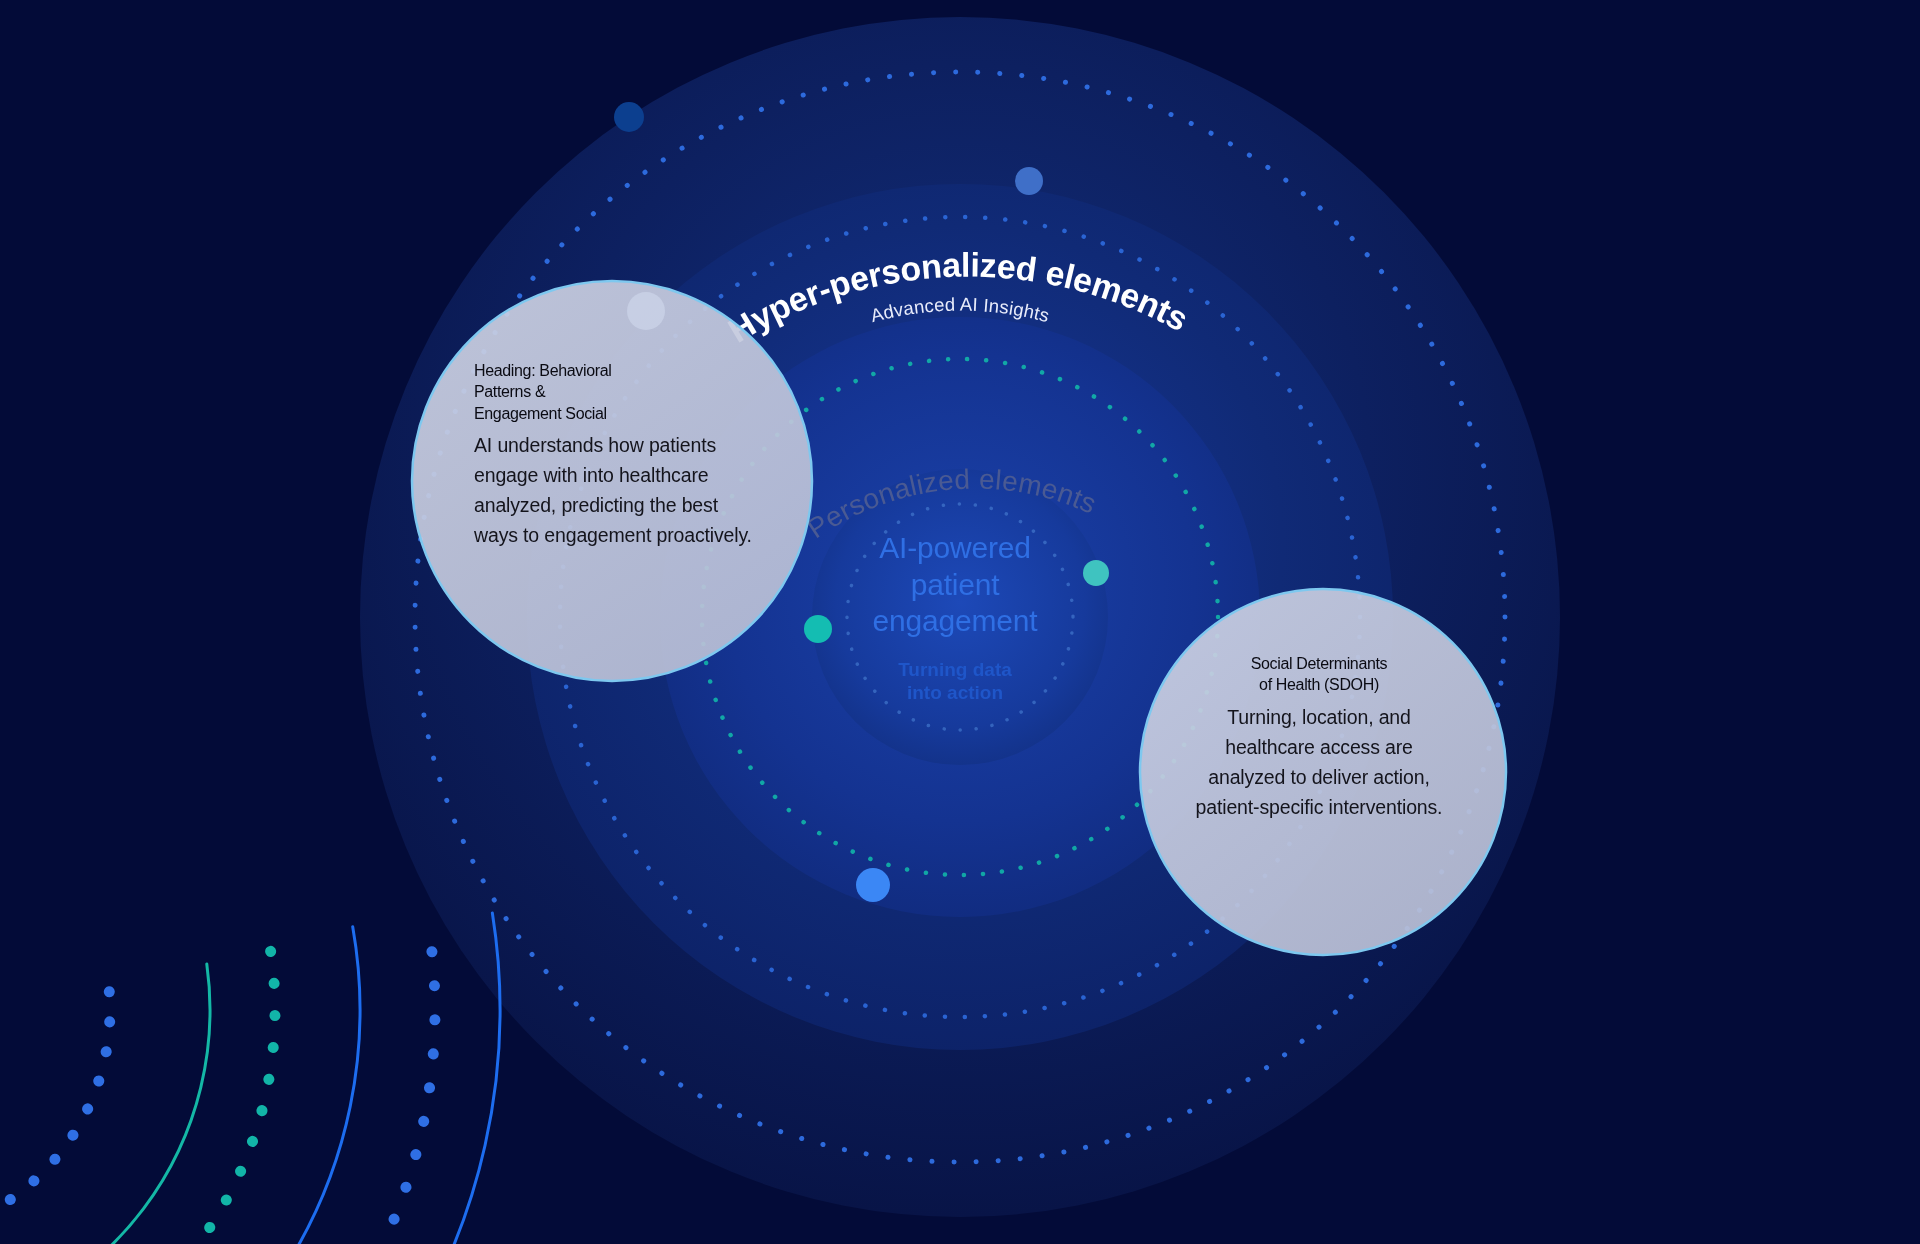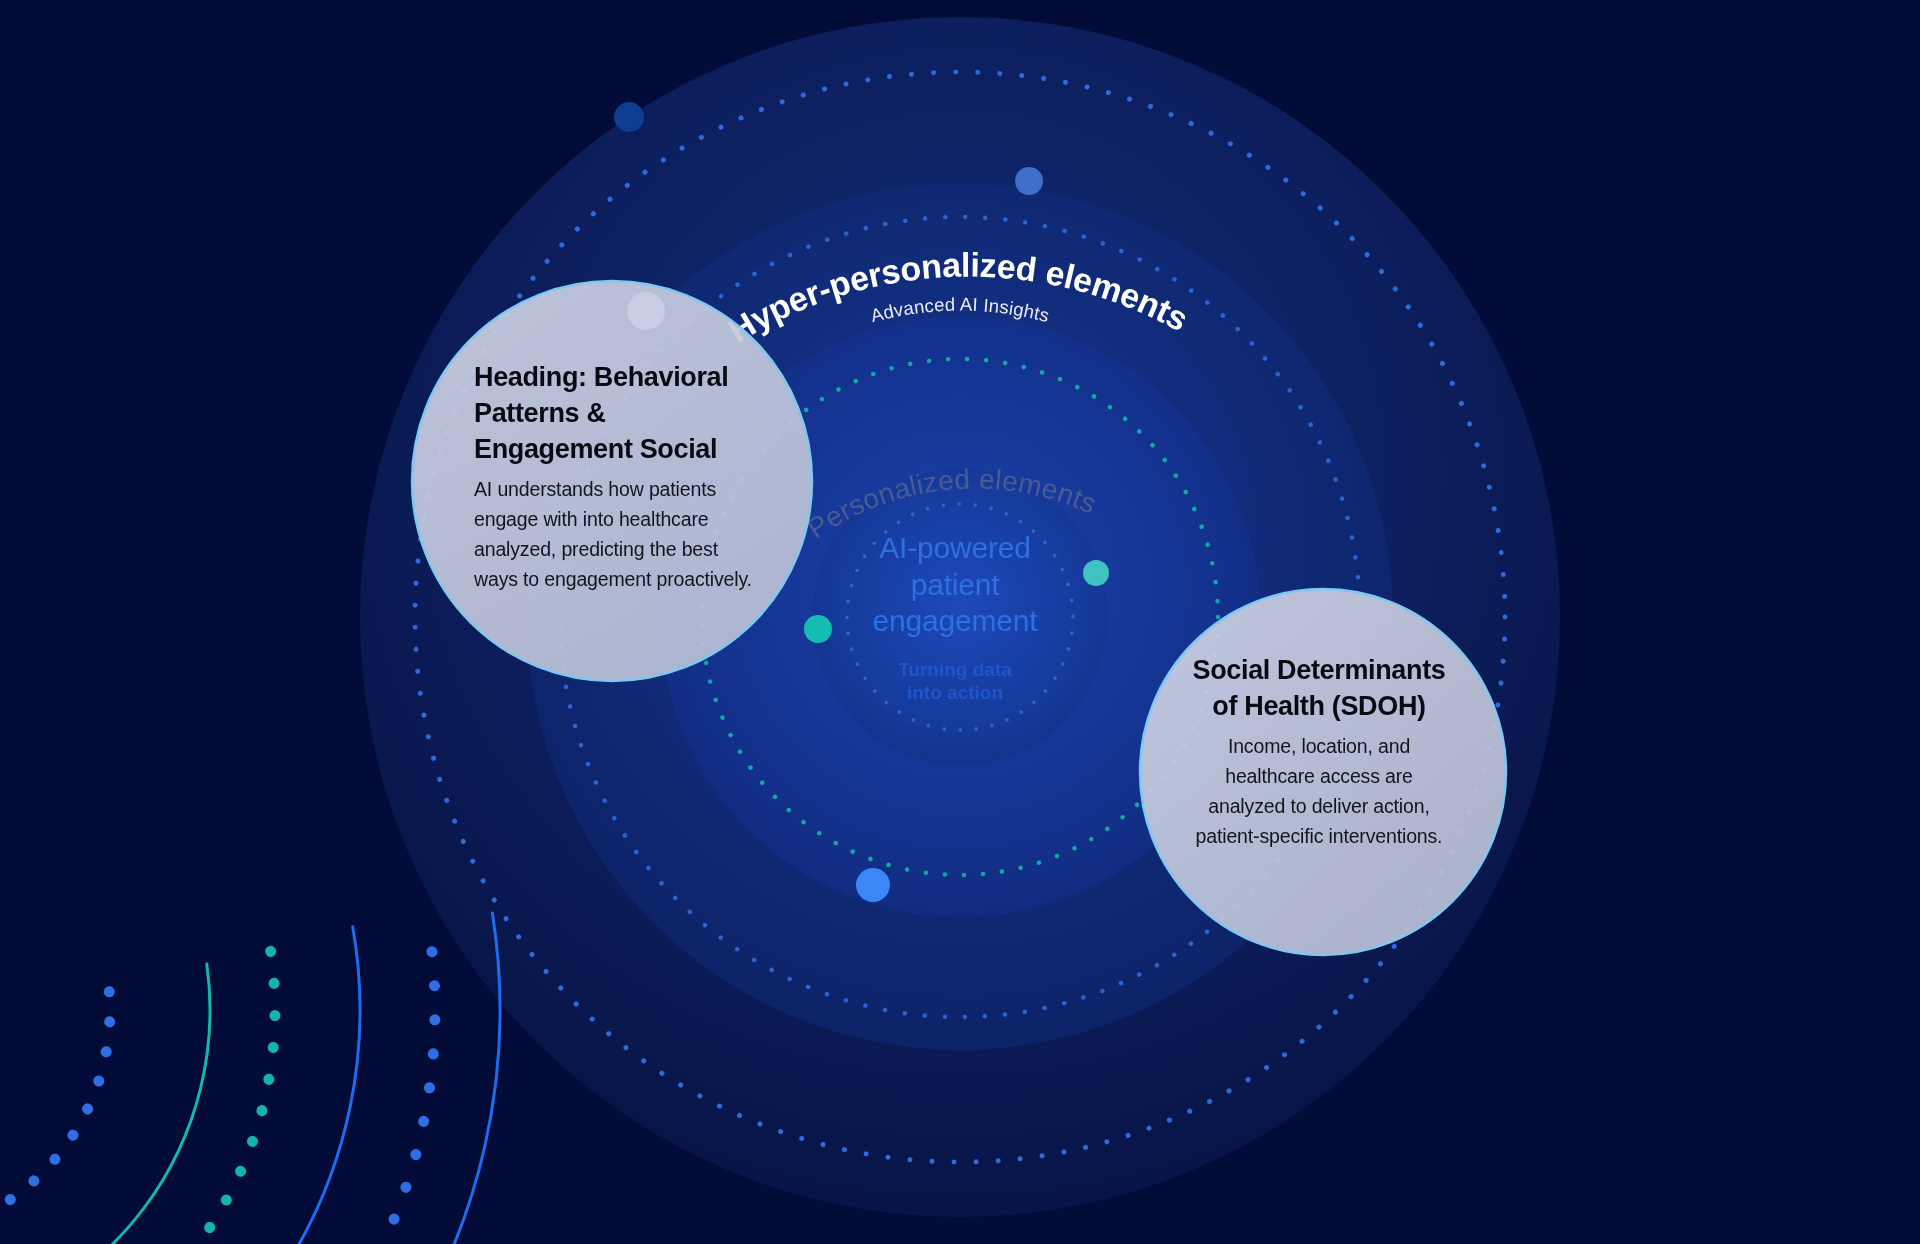--- a/index.html
+++ b/index.html
@@ -59,23 +59,23 @@
   }
 
   
   #left-bubble-text {
     left: 474px;
     top: 360px;
     width: 278px;
   }
   #left-bubble-text h3,
   #right-bubble-text h3 {
-    font-size: 27px;
+    font-size: 16px;
     line-height: 1.33;
-    font-weight: 700;
+    font-weight: 400;
     color: #0a0a12;
     letter-spacing: -0.35px;
   }
   #left-bubble-text p,
   #right-bubble-text p {
     margin-top: 6px;
     font-size: 19.5px;
     line-height: 1.55;
     font-weight: 400;
     color: #14141c;
@@ -225,20 +225,20 @@
       <span>ways to engagement proactively.</span>
     </p>
   </div>
 
   <div class="overlay" id="right-bubble-text">
     <h3>
       <span>Social Determinants</span><br>
       <span>of Health (SDOH)</span>
     </h3>
     <p>
-      <span>Income, location, and</span><br>
+      <span>Turning, location, and</span><br>
       <span>healthcare access are</span><br>
       <span>analyzed to deliver action,</span><br>
       <span>patient-specific interventions.</span>
     </p>
   </div>
 
 </div>
 
 </body></html>

